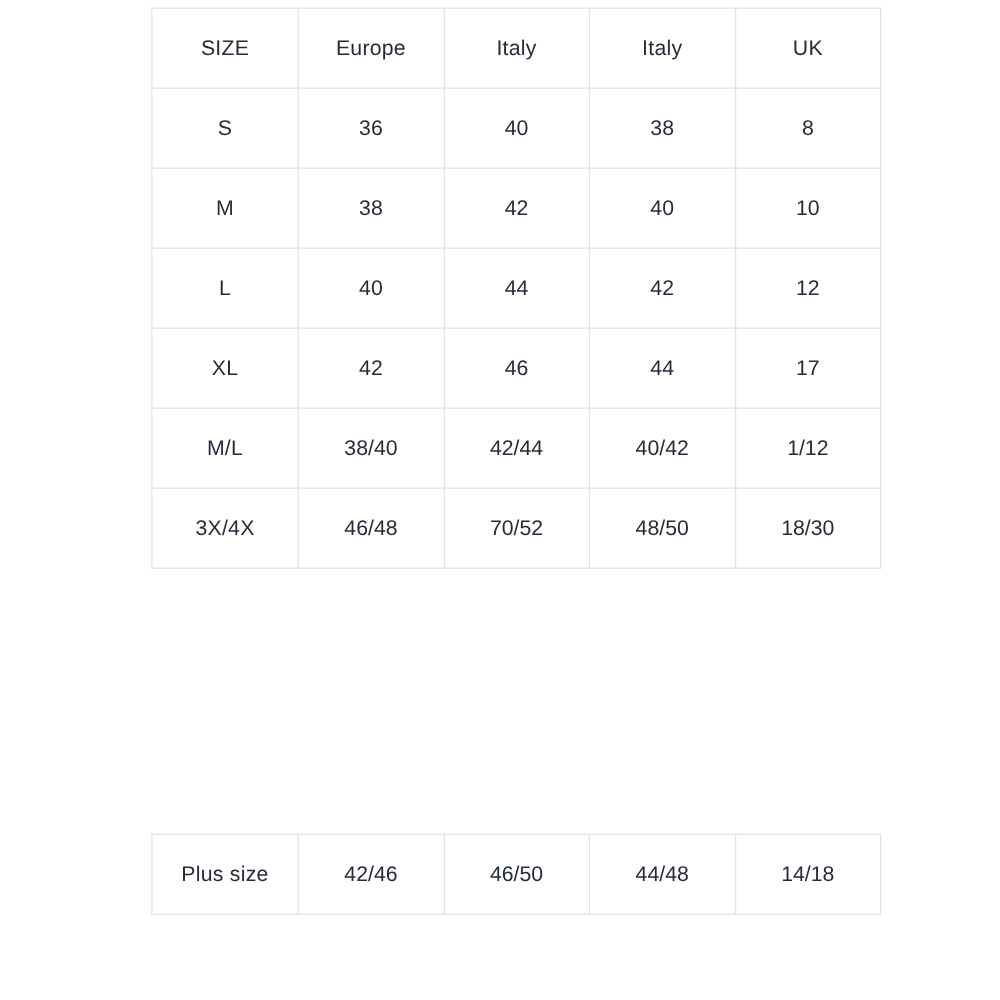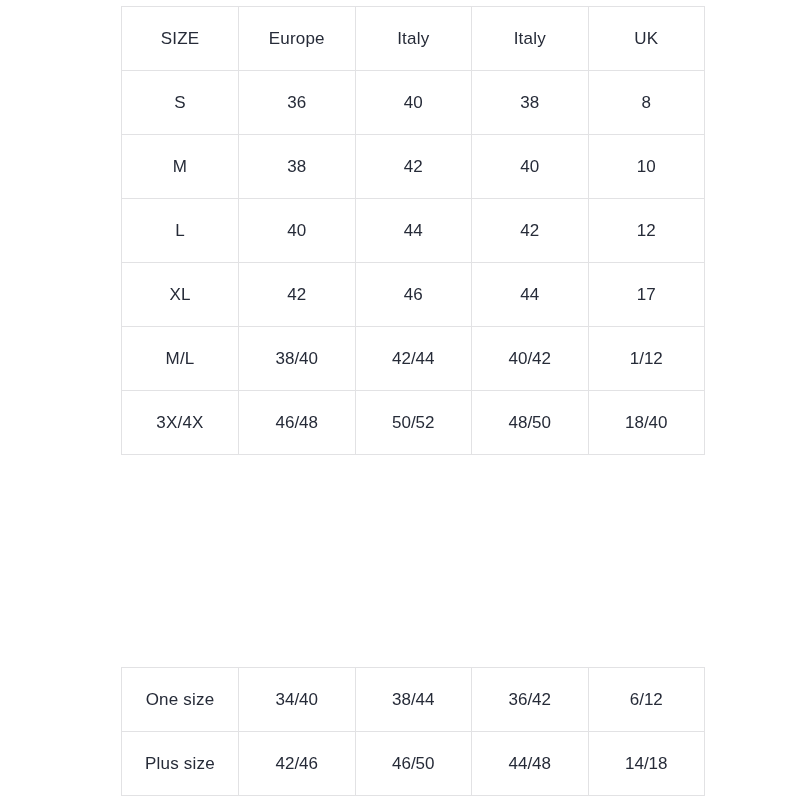--- a/index.html
+++ b/index.html
@@ -115,46 +115,39 @@
         <tr>
           <td class="row-label">M/L</td>
           <td>38/40</td>
           <td>42/44</td>
           <td>40/42</td>
           <td>1/12</td>
         </tr>
         <tr>
           <td class="row-label">3X/4X</td>
           <td>46/48</td>
-          <td>50/52</td>
+          <td>70/52</td>
           <td>48/50</td>
-          <td>18/40</td>
+          <td>18/30</td>
         </tr>
       </tbody>
     </table>
   </div>
 
   <div class="table-wrap" id="secondary-table-wrap">
     <table class="size-table" id="secondary-table">
       <colgroup>
         <col class="c-label">
         <col class="c-val">
         <col class="c-val">
         <col class="c-val">
         <col class="c-val">
       </colgroup>
       <tbody>
         <tr>
-          <td class="row-label">One size</td>
-          <td>34/40</td>
-          <td>38/44</td>
-          <td>36/42</td>
-          <td>6/12</td>
-        </tr>
-        <tr>
           <td class="row-label">Plus size</td>
           <td>42/46</td>
           <td>46/50</td>
           <td>44/48</td>
           <td>14/18</td>
         </tr>
       </tbody>
     </table>
   </div>
 

